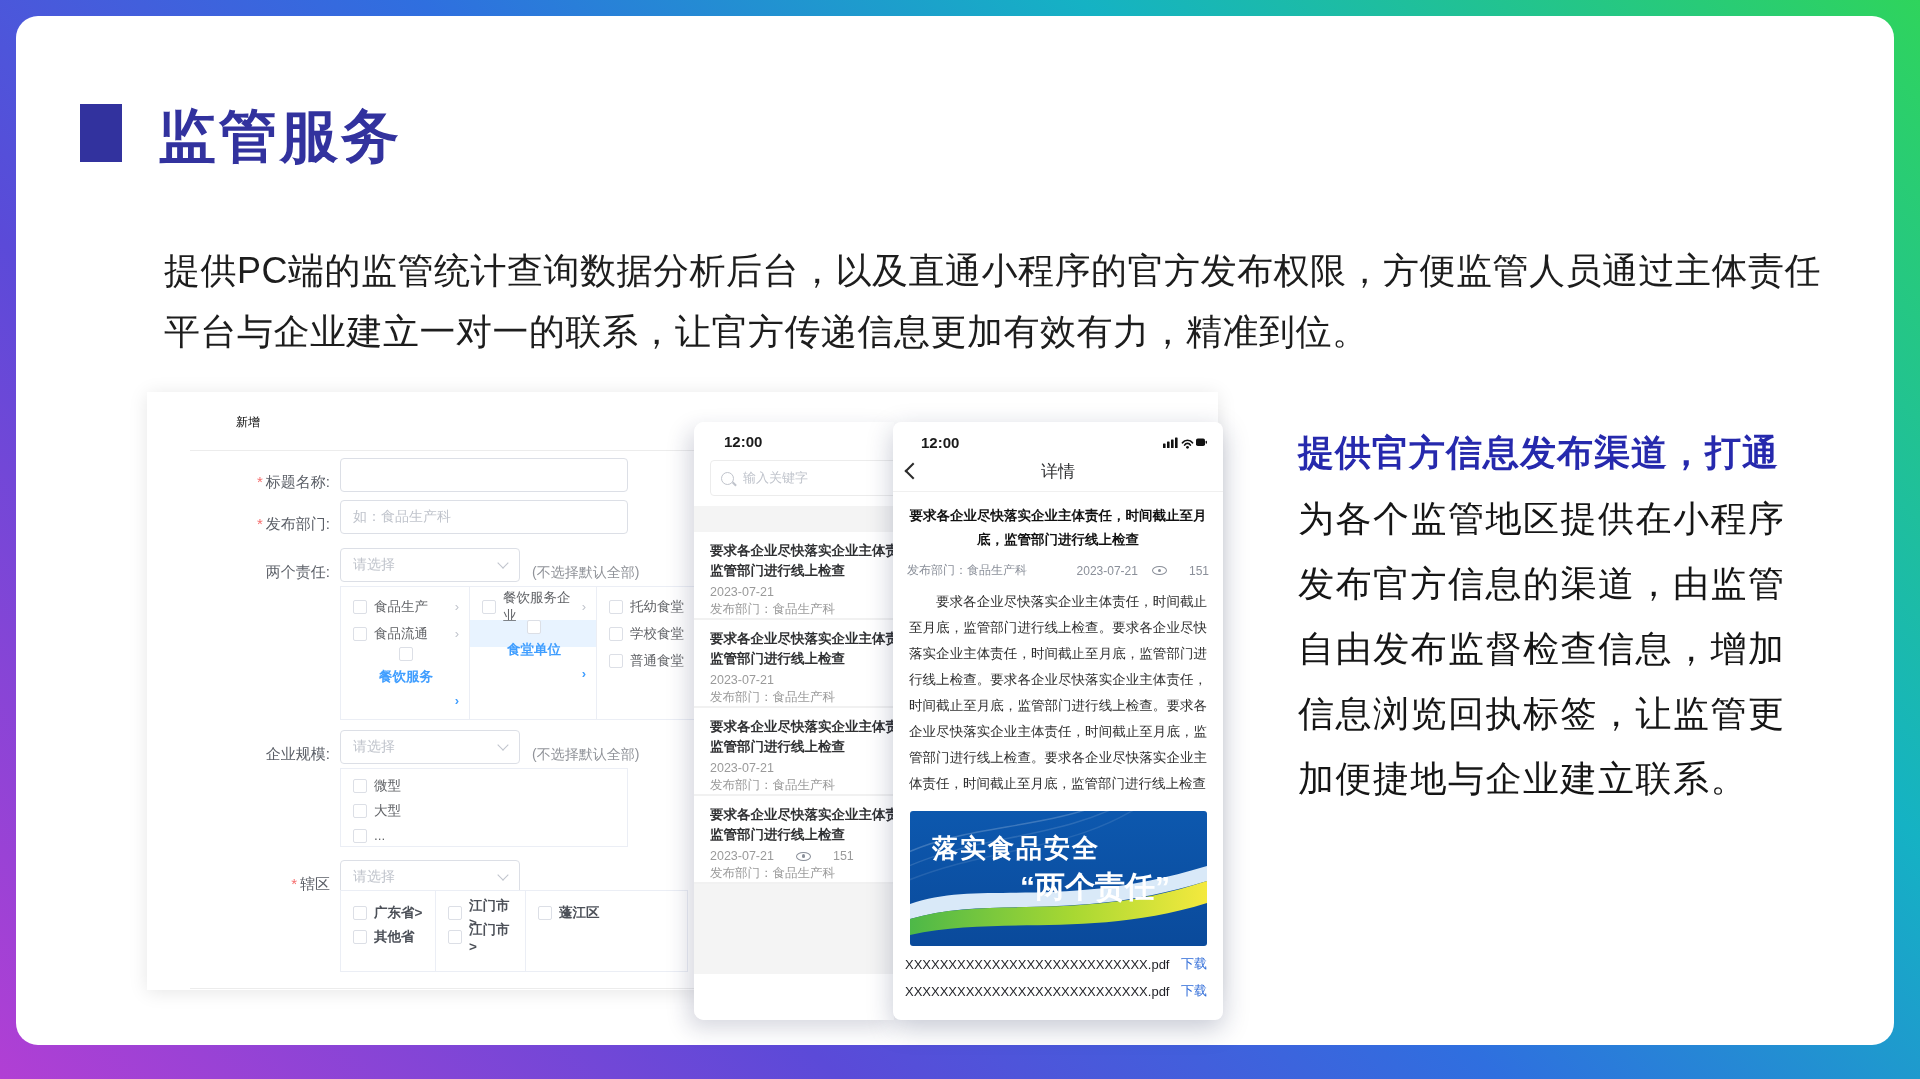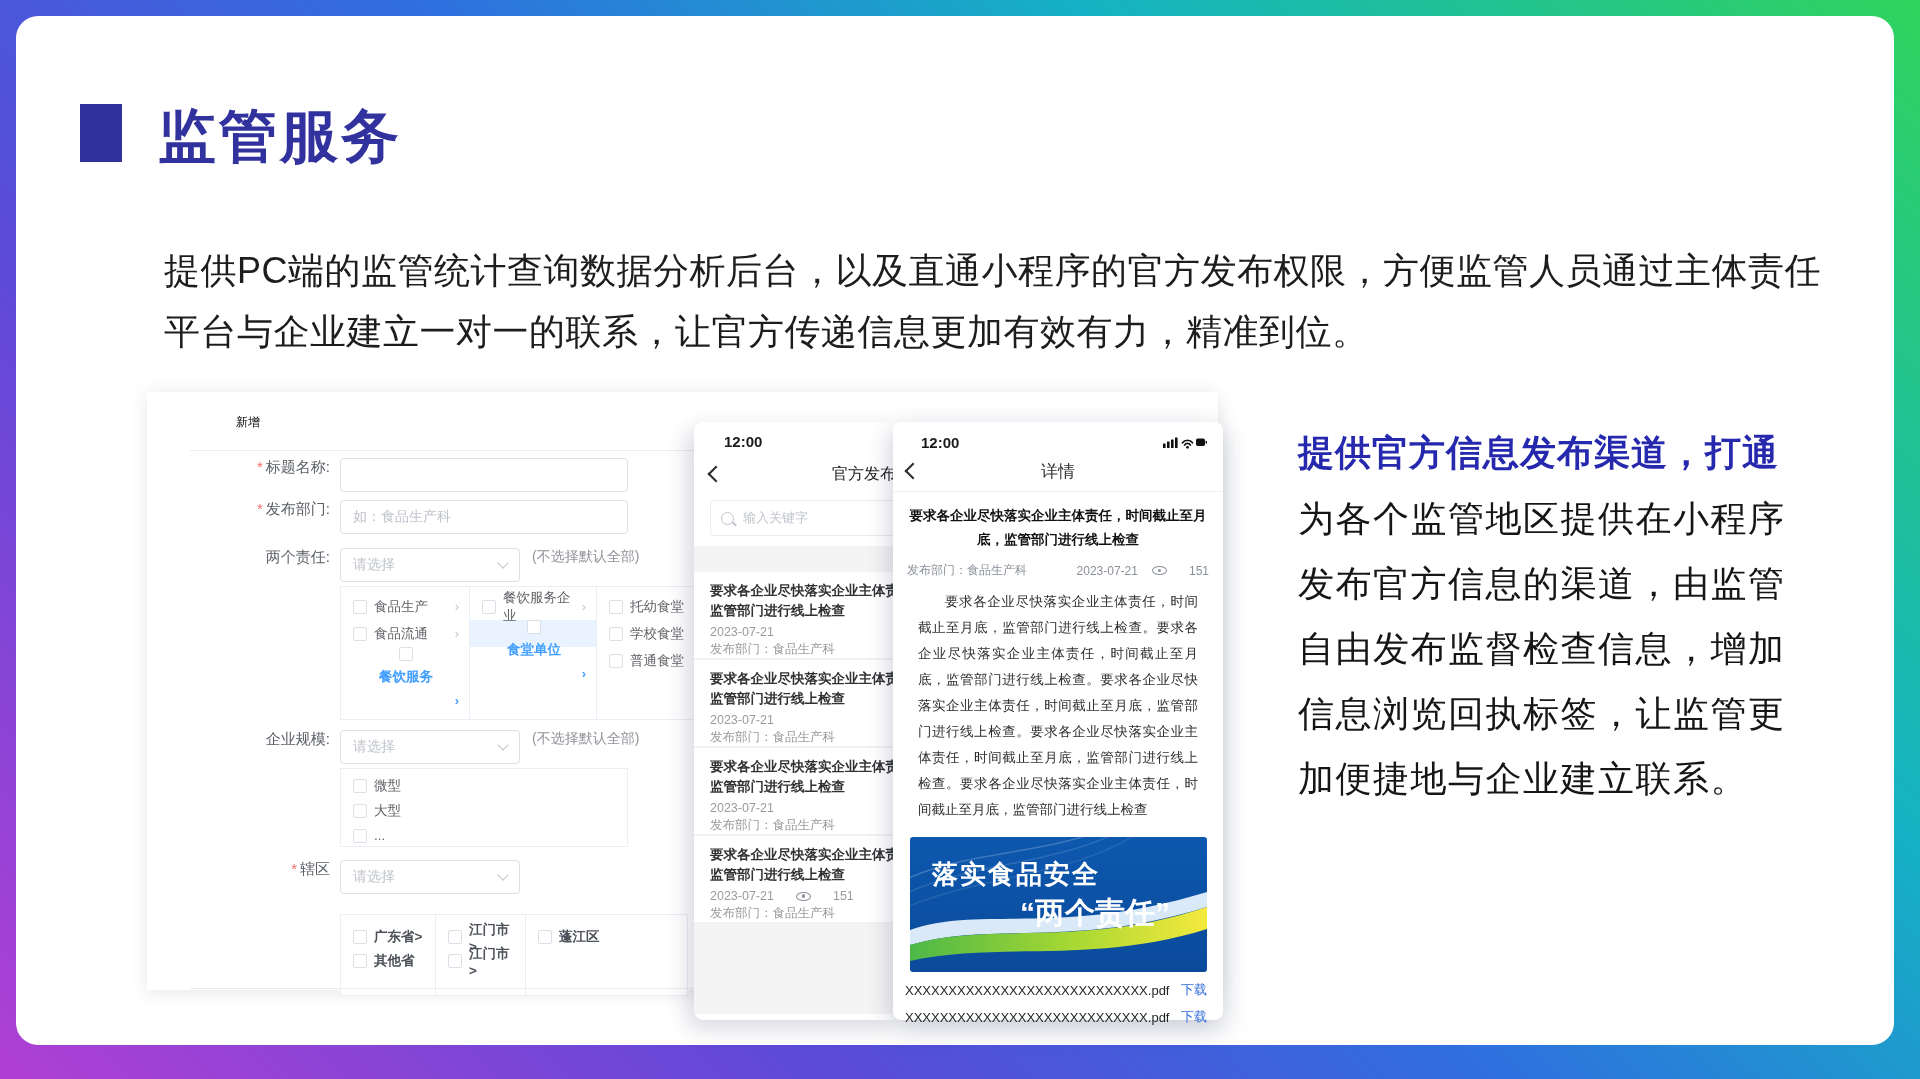--- a/index.html
+++ b/index.html
@@ -17,21 +17,21 @@
   .t-title{position:absolute;left:142px;top:82px;font-size:58px;font-weight:bold;color:#32329e;letter-spacing:3px;}
   
   .intro{position:absolute;left:148px;top:224px;width:1680px;font-size:36px;color:#1d1d1d;letter-spacing:0.5px;}
   .intro div{line-height:61px;}
   
   .form-panel{position:absolute;left:131px;top:376px;width:1071px;height:598px;background:#fff;
     box-shadow:0 2px 18px rgba(0,0,0,.10);z-index:1;}
   .form-header{position:absolute;left:89px;top:22px;font-size:12px;color:#000000;}
   .form-div{position:absolute;left:43px;right:0;top:58px;border-top:1px solid #ececec;}
   .form-div2{position:absolute;left:43px;right:0;top:596px;border-top:1px solid #ececec;}
-  .frow{position:absolute;display:flex;align-items:flex-start;}
+  .frow{position:absolute;display:flex;align-items:flex-end;}
   .flabel{width:183px;text-align:right;font-size:15px;color:#5a5e66;padding-right:10px;box-sizing:border-box;white-space:nowrap;}
   .req{color:#f56c6c;margin-right:3px;}
   .fbox{height:34px;border:1px solid #dcdfe6;border-radius:4px;background:#fff;box-sizing:border-box;
     display:flex;align-items:center;padding:0 12px;font-size:14px;color:#c0c4cc;}
   .finput{width:288px;}
   .fselect{width:180px;justify-content:space-between;}
   .chev-down{width:7px;height:7px;border-right:1.5px solid #c0c4cc;border-bottom:1.5px solid #c0c4cc;
     transform:rotate(45deg);margin-top:-4px;flex:none;}
   .fhint{margin-left:12px;font-size:14px;color:#909399;}
   .opt-grid{position:absolute;left:193px;top:194px;width:400px;height:132px;border:1px solid #ebeef5;
@@ -40,21 +40,21 @@
   .opt{display:flex;align-items:center;height:27px;padding:0 10px 0 12px;font-size:13.5px;color:#606266;gap:7px;}
   .opt .arrow{margin-left:auto;color:#c0c4cc;font-size:13px;}
   .opt.blue{color:#409eff;font-weight:bold;flex-direction:column;}
   .opt.blue .arrow{color:#409eff;}
   .opt.selbg{background:#e8f3ff;}
   .cb{width:14px;height:14px;border:1px solid #dcdfe6;border-radius:2px;background:#fff;flex:none;box-sizing:border-box;}
   .scale-box{position:absolute;left:193px;top:376px;width:288px;height:79px;border:1px solid #ebeef5;
     box-sizing:border-box;padding-top:4px;background:#fff;}
   .scale-box .opt{height:25px;}
   .region-box{position:absolute;left:193px;top:498px;width:348px;height:82px;border:1px solid #ebeef5;
-    box-sizing:border-box;display:flex;background:#fff;margin-top:24px;}
+    box-sizing:border-box;display:flex;background:#fff;}
   .region-box .opt-col{padding-top:10px;}
   .region-box .opt{height:24px;font-weight:bold;color:#4c5058;}
   
   .phone{background:#fff;z-index:2;}
   .p-status{height:32px;display:flex;align-items:center;padding:6px 16px 0 30px;font-size:15px;font-weight:bold;color:#1b1b1b;box-sizing:border-box;}
   .back-chev{display:inline-block;width:10px;height:10px;border-left:2.2px solid #2b2b2b;border-bottom:2.2px solid #2b2b2b;transform:rotate(45deg);}
   
   .phone-list{position:absolute;left:678px;top:406px;width:200px;height:598px;overflow:hidden;
     border-radius:10px 0 0 10px;box-shadow:-6px 8px 22px rgba(25,35,80,.18);}
   .pl-inner{width:340px;background:#fff;height:100%;}
@@ -79,21 +79,21 @@
   .phone-detail{position:absolute;left:877px;top:406px;width:330px;height:598px;z-index:3;border-radius:8px;
     box-shadow:0 8px 26px rgba(25,35,80,.25);}
   .p2-status{display:flex;align-items:center;padding:12px 16px 0 28px;font-size:15px;font-weight:bold;color:#1b1b1b;}
   .p2-status svg{margin-left:auto;}
   .p2-nav{height:40px;position:relative;display:flex;align-items:center;border-bottom:1px solid #f0f0f0;}
   .p2-nav .back-chev{position:absolute;left:14px;}
   .p2-nav-title{width:100%;text-align:center;font-size:17px;color:#303133;}
   .p2-title{margin:12px 16px 0;font-size:13.5px;font-weight:bold;line-height:24px;text-align:center;color:#111;}
   .p2-meta{display:flex;align-items:center;margin:10px 14px 0;font-size:12px;color:#8a8f99;}
   .p2-meta .date{margin-left:auto;}
-  .p2-body{margin:10px 25px 0;font-size:13.5px;color:#2f2f2f;line-height:26px;text-align:justify;text-indent:2em;}
+  .p2-body{margin:10px 16px 0;font-size:13.5px;color:#2f2f2f;line-height:26px;text-align:justify;text-indent:2em;}
   .p2-banner{margin:14px 16px 0 17px;height:135px;position:relative;border-radius:3px;overflow:hidden;
     background:linear-gradient(180deg,#0d58ae,#0a4a9b);}
   .p2-banner svg{position:absolute;left:0;top:0;width:100%;height:100%;}
   .bn1{position:absolute;left:22px;top:20px;font-size:26px;font-weight:bold;color:#fff;letter-spacing:2px;}
   .bn2{position:absolute;left:110px;top:56px;font-size:30px;font-weight:bold;color:#fff;}
   .p2-att{display:flex;align-items:center;margin:9px 16px 0 12px;font-size:13px;color:#1f2025;}
   .p2-att .dl{margin-left:auto;color:#2e6bd8;cursor:pointer;}
   
   .hl-panel{position:absolute;left:1282px;top:404px;width:540px;}
   .hl-head{font-size:36px;font-weight:bold;color:#2629ad;line-height:66px;letter-spacing:1px;}
@@ -244,24 +244,20 @@
       </div>
     </div>
     <div class="form-div2"></div>
   </div>
 
   <div class="phone phone-list">
     <div class="pl-inner">
       <div class="p-status">
           <span>12:00</span>
         </div>
-      <div class="p-nav">
-        <span class="back-chev"></span>
-        <span class="p-nav-title">官方发布</span>
-      </div>
       <div class="pl-search">
         <span class="lens"></span>
         <span>输入关键字</span>
       </div>
       <div class="pl-strip"></div>
 
       <div class="pl-item">
         <div class="pli-t1">要求各企业尽快落实企业主体责任，时间截止至月底，</div>
         <div class="pli-t2">监管部门进行线上检查</div>
         <div class="pli-date">

